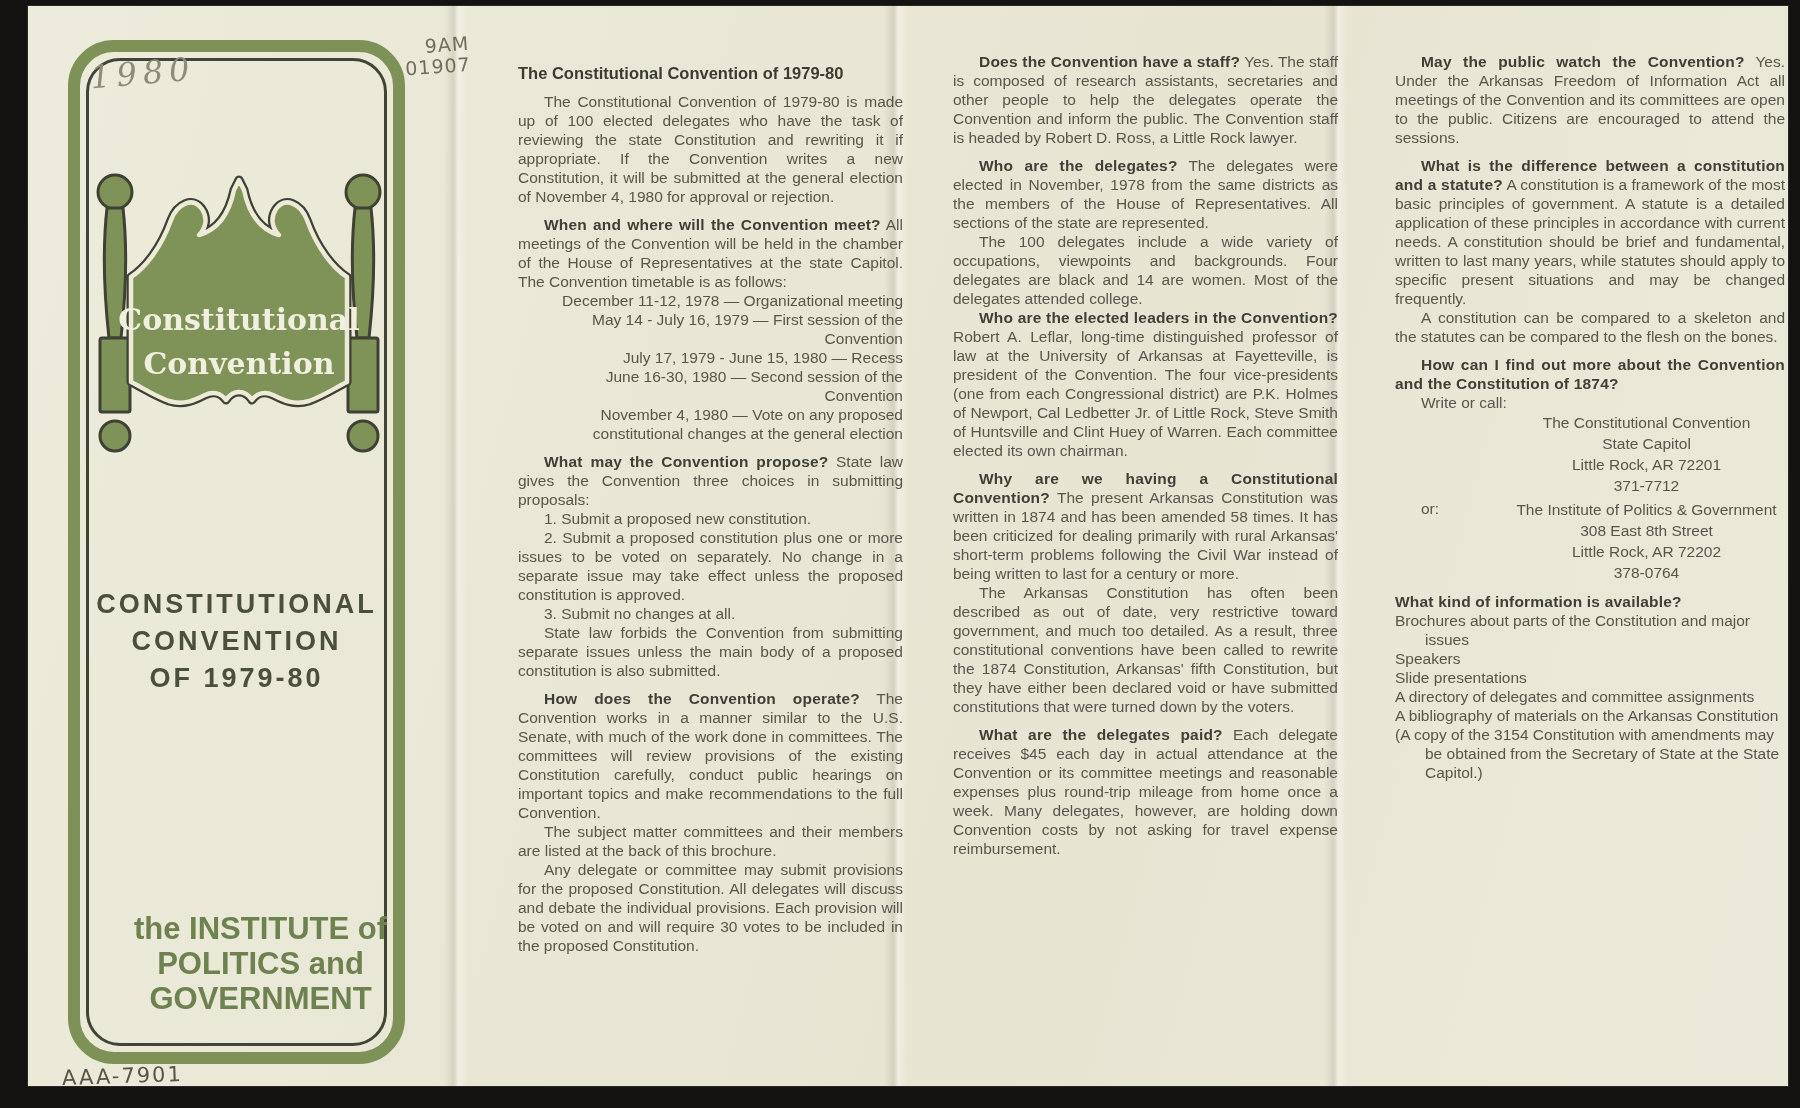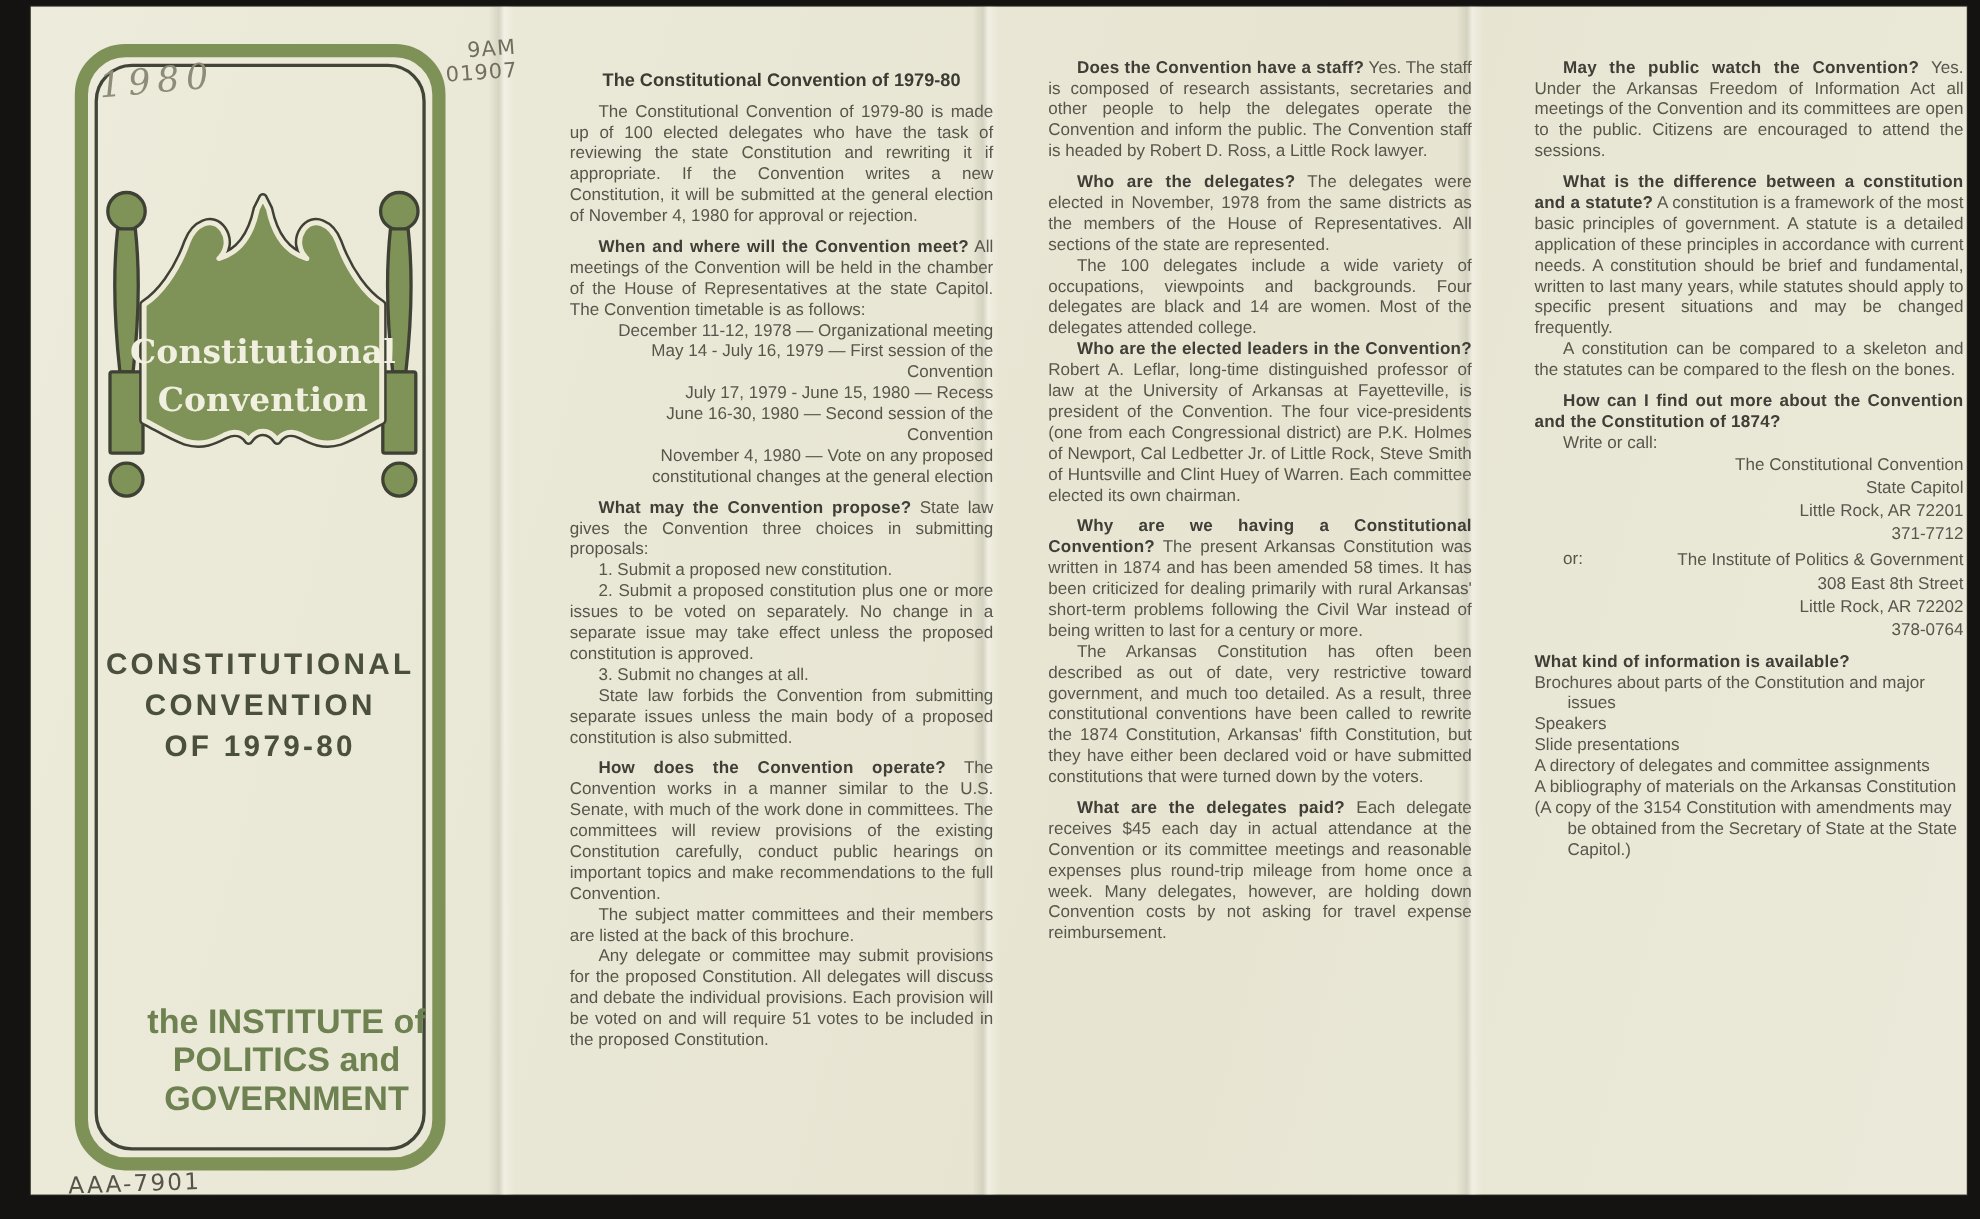--- a/index.html
+++ b/index.html
@@ -57,30 +57,30 @@
   .col{
     position:absolute;width:385px;
     font-size:15.5px;line-height:19px;color:#57564b;text-align:justify;
   }
   .col-2{left:490px;top:58px;}
   .col-3{left:925px;top:46px;}
   .col-4{left:1367px;top:46px;width:390px;}
   .col p{margin:0 0 9px 0;}
   .col strong{color:#403f37;letter-spacing:0.2px;}
   .heading{
-    text-align:center;font-weight:bold;font-size:16.5px;color:#3c3b33;
+    text-align:left;font-weight:bold;font-size:16.5px;color:#3c3b33;
     margin:0 0 11px 0;
   }
   .para{text-indent:26px;}
   .tight{margin-bottom:0 !important;}
   .tt{margin:0 !important;padding-left:64px;text-indent:-36px;text-align:right;}
   .tt-last{margin-bottom:9px !important;}
   .bold-line{text-indent:0;}
   .wrc{text-align:left;}
-  .addr-lines{padding-left:113px;line-height:21px;margin-bottom:3px;text-align:right;}
+  .addr-lines{padding-left:113px;line-height:21px;margin-bottom:3px;text-align:center;}
   .or-row{position:relative;margin-bottom:9px;}
   .or-label{position:absolute;left:26px;top:0;}
   .info-item{margin:0 !important;padding-left:30px;text-indent:-30px;text-align:left;}
 </style>
 </head>
 <body>
 
 <div class="paper">
 
   <div class="crease" style="left:416px"></div>
@@ -164,21 +164,21 @@
     <p class="para tight"><strong>What may the Convention propose?</strong> <span>State law gives the Convention three choices in submitting proposals:</span></p>
 
     <p class="para tight">1. Submit a proposed new constitution.</p>
     <p class="para tight">2. Submit a proposed constitution plus one or more issues to be voted on separately. No change in a separate issue may take effect unless the proposed constitution is approved.</p>
     <p class="para tight">3. Submit no changes at all.</p>
     <p class="para">State law forbids the Convention from submitting separate issues unless the main body of a proposed constitution is also submitted.</p>
 
     <p class="para tight"><strong>How does the Convention operate?</strong> <span>The Convention works in a manner similar to the U.S. Senate, with much of the work done in committees. The committees will review provisions of the existing Constitution carefully, conduct public hearings on important topics and make recommendations to the full Convention.</span></p>
 
     <p class="para tight">The subject matter committees and their members are listed at the back of this brochure.</p>
-    <p class="para">Any delegate or committee may submit provisions for the proposed Constitution. All delegates will discuss and debate the individual provisions. Each provision will be voted on and will require 51 votes to be included in the proposed Constitution.</p>
+    <p class="para">Any delegate or committee may submit provisions for the proposed Constitution. All delegates will discuss and debate the individual provisions. Each provision will be voted on and will require 30 votes to be included in the proposed Constitution.</p>
   </div>
 
   <div class="col col-3">
     <p class="para"><strong>Does the Convention have a staff?</strong> <span>Yes. The staff is composed of research assistants, secretaries and other people to help the delegates operate the Convention and inform the public. The Convention staff is headed by Robert D. Ross, a Little Rock lawyer.</span></p>
 
     <p class="para tight"><strong>Who are the delegates?</strong> <span>The delegates were elected in November, 1978 from the same districts as the members of the House of Representatives. All sections of the state are represented.</span></p>
     <p class="para tight">The 100 delegates include a wide variety of occupations, viewpoints and backgrounds. Four delegates are black and 14 are women. Most of the delegates attended college.</p>
 
     <p class="para"><strong>Who are the elected leaders in the Convention?</strong> <span>Robert A. Leflar, long-time distinguished professor of law at the University of Arkansas at Fayetteville, is president of the Convention. The four vice-presidents (one from each Congressional district) are P.K. Holmes of Newport, Cal Ledbetter Jr. of Little Rock, Steve Smith of Huntsville and Clint Huey of Warren. Each committee elected its own chairman.</span></p>
 

